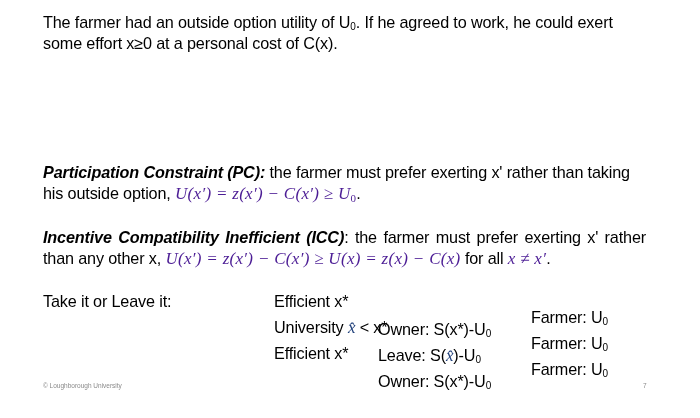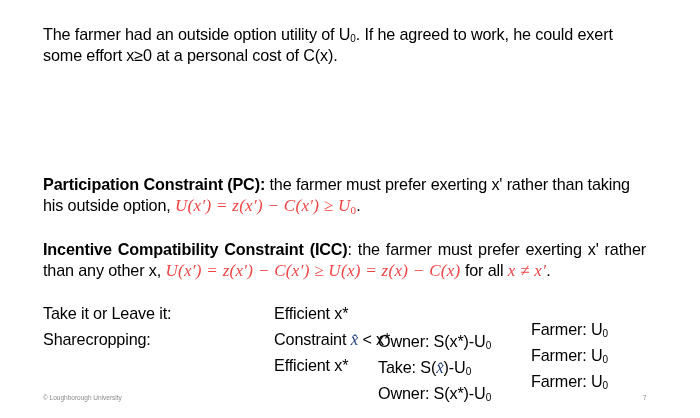--- a/index.html
+++ b/index.html
@@ -10,21 +10,21 @@
     body {
       width: 700px;
       height: 418px;
       position: relative;
       overflow: hidden;
       font-family: "Liberation Sans", sans-serif;
       color: #000000;
     }
     .slide {
       position: absolute;
-      left: 0; top: 12px;
+      left: 0; top: 0;
       width: 700px;
       height: 324px;
       background: #ffffff;
     }
     .para {
       position: absolute;
       left: 43px;
       width: 610px;
       font-size: 16.2px;
       line-height: 21px;
@@ -35,25 +35,25 @@
       text-align: justify;
       width: 603px;
     }
     .para.justify::after {
       content: "";
     }
     .p1 { top: 12px; }
     .p2 { top: 77px; }
     .p3 { top: 162px; }
     .p4 { top: 227px; }
-    b.lead { font-weight: bold; }
+    b.lead { font-weight: bold; font-style: italic; }
     .math {
       font-family: "Liberation Serif", "DejaVu Serif", serif;
       font-style: italic;
-      color: #ef4444;
+      color: #4c1d95;
       font-size: 17px;
       letter-spacing: 0.3px;
     }
     .math sub {
       font-size: 11px;
       vertical-align: -3px;
       line-height: 0;
       font-style: normal;
     }
     sub.plain {
@@ -109,33 +109,32 @@
 </head>
 <body>
 
 <div class="slide">
 
   <p class="para p1"><span>The farmer had an outside option utility of U</span><sub class="plain">0</sub><span>. If he agreed to work, he could exert some effort x≥0 at a personal cost of C(x).</span></p>
 
 
   <p class="para p3"><b class="lead">Participation Constraint (PC):</b><span> the farmer must prefer exerting x' rather than taking his outside option, </span><span class="math"><span>U(x′) = z(x′) − C(x′) ≥ U</span><sub>0</sub></span><span>.</span></p>
 
-  <p class="para p4 justify"><b class="lead">Incentive Compatibility Constraint (ICC)</b><span>: the farmer must prefer exerting x' rather than any other x, </span><span class="math">U(x′) = z(x′) − C(x′) ≥ U(x) = z(x) − C(x)</span><span> for all </span><span class="math">x ≠ x′</span><span>.</span></p>
+  <p class="para p4 justify"><b class="lead">Incentive Compatibility Inefficient (ICC)</b><span>: the farmer must prefer exerting x' rather than any other x, </span><span class="math">U(x′) = z(x′) − C(x′) ≥ U(x) = z(x) − C(x)</span><span> for all </span><span class="math">x ≠ x′</span><span>.</span></p>
 
   <div class="table">
     <div class="row">
       <span class="cell c1">Take it or Leave it:</span>
       <span class="cell c2"><span>Efficient x*</span></span>
       <span class="cell c3"><span>Owner: S(x*)-U</span><sub class="plain">0</sub></span>
       <span class="cell c4"><span>Farmer: U</span><sub class="plain">0</sub></span>
     </div>
     <div class="row">
-      <span class="cell c1">Sharecropping:</span>
-      <span class="cell c2"><span>Constraint </span><span class="xhat">x̂</span><span> &lt; x*</span></span>
-      <span class="cell c3"><span>Take: S(</span><span class="xhat">x̂</span><span>)-U</span><sub class="plain">0</sub></span>
+      <span class="cell c2"><span>University </span><span class="xhat">x̂</span><span> &lt; x*</span></span>
+      <span class="cell c3"><span>Leave: S(</span><span class="xhat">x̂</span><span>)-U</span><sub class="plain">0</sub></span>
       <span class="cell c4"><span>Farmer: U</span><sub class="plain">0</sub></span>
     </div>
     <div class="row">
       <span class="cell c2"><span>Efficient x*</span></span>
       <span class="cell c3"><span>Owner: S(x*)-U</span><sub class="plain">0</sub></span>
       <span class="cell c4"><span>Farmer: U</span><sub class="plain">0</sub></span>
     </div>
   </div>
 
   <div class="footer-left">© Loughborough University</div>

